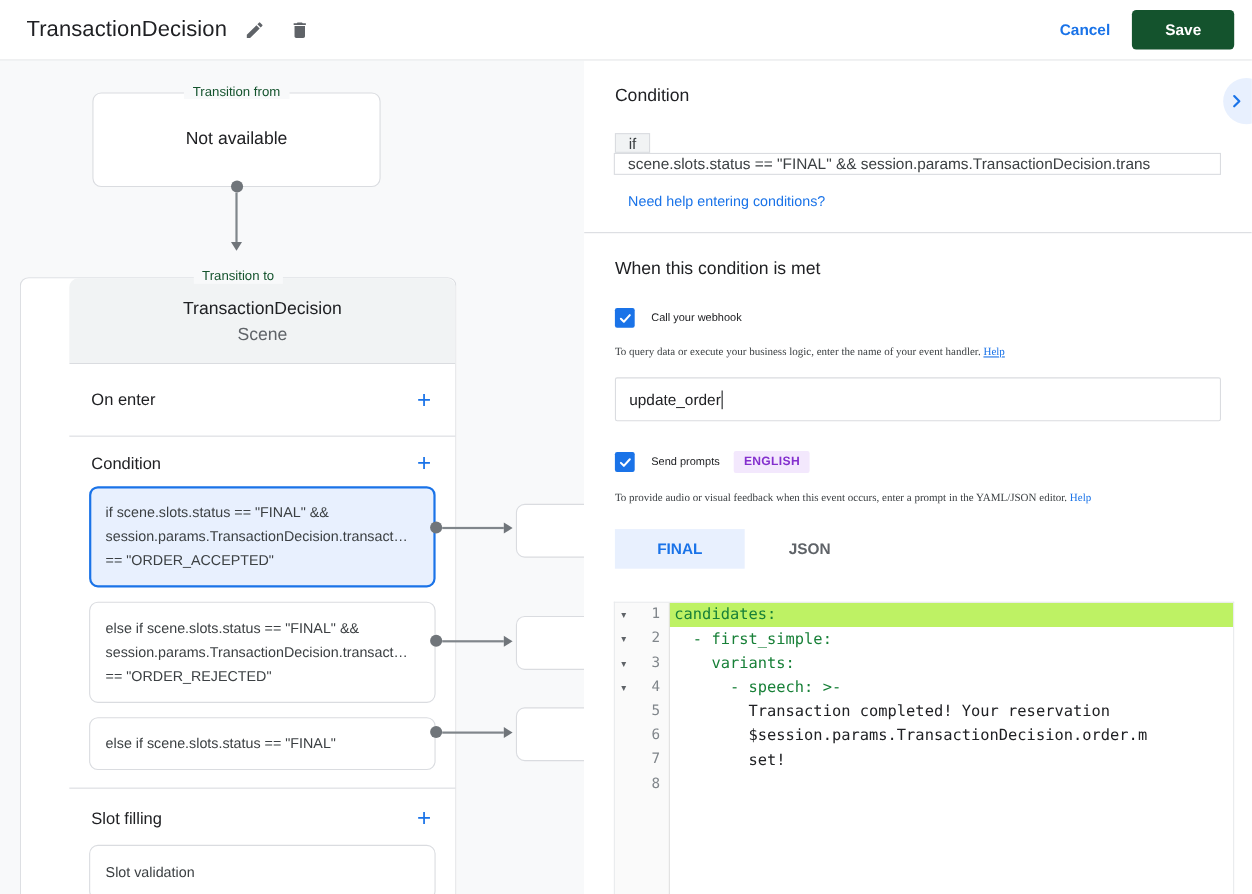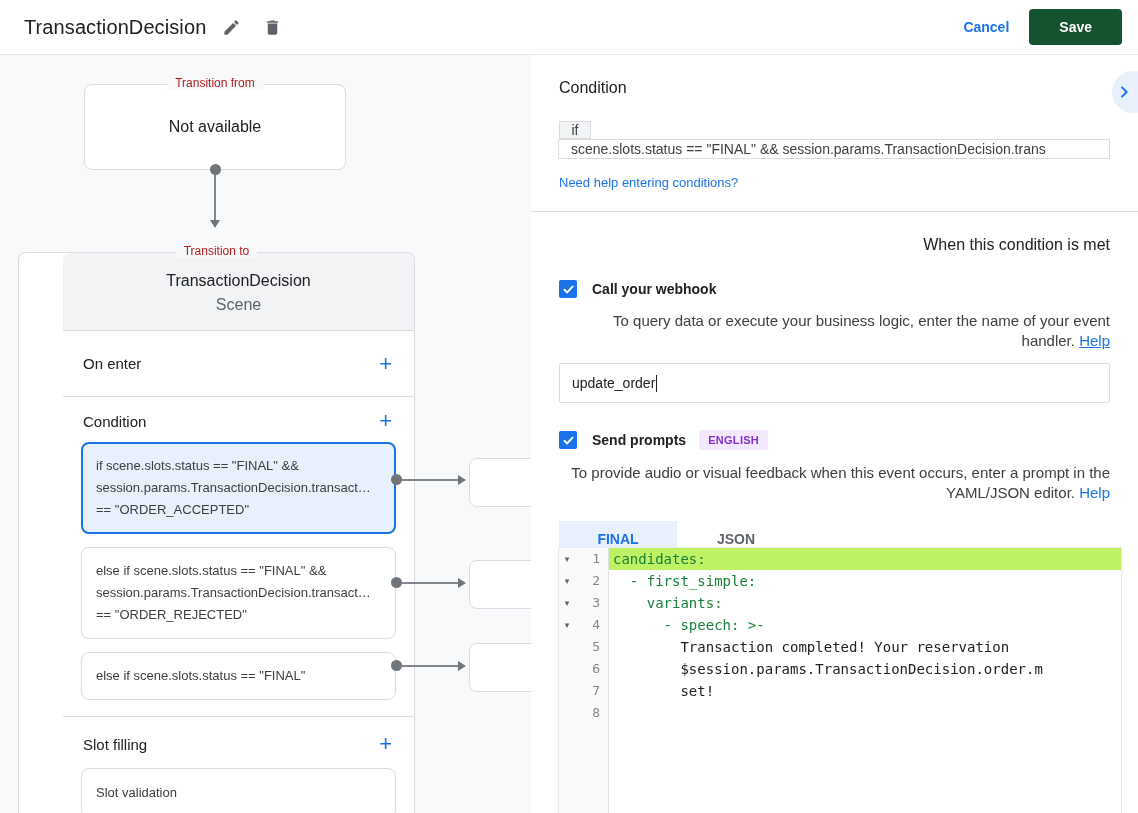--- a/index.html
+++ b/index.html
@@ -9,21 +9,21 @@
   .topbar { position:absolute; top:0; left:0; right:0; height:55px; background:#fff; border-bottom:1px solid #e4e6e8; display:flex; align-items:center; padding:0 16px 0 24px; z-index:30; }
   .page-title { font-size:20px; color:#202124; letter-spacing:.1px; }
   .icon-btn { border:none; background:none; cursor:pointer; padding:6px; margin-left:10px; display:flex; align-items:center; color:#5f6368; }
   .icon-btn svg { fill:#5f6368; }
   .topbar-spacer { flex:1; }
   .cancel-btn { border:none; background:none; color:#1a73e8; font-size:14px; font-weight:700; padding:9px 20px; cursor:pointer; }
   .save-btn { border:none; background:#14532d; color:#fff; font-size:14px; font-weight:700; padding:10px 30px; border-radius:4px; cursor:pointer; }
 
   
   .canvas { position:absolute; top:55px; left:0; width:531px; bottom:0; background:#f8f9fa; overflow:hidden; }
-  .legend { position:absolute; top:-9px; left:50%; transform:translateX(-50%); background:#f8f9fa; padding:0 8px; font-size:12px; color:#b91c1c; white-space:nowrap; }
+  .legend { position:absolute; top:-9px; left:50%; transform:translateX(-50%); background:#f8f9fa; padding:0 8px; font-size:12px; color:#14532d; white-space:nowrap; }
 
   .tf-box { position:absolute; left:84px; top:29px; width:262px; height:86px; background:#fff; border:1px solid #dadce0; border-radius:8px; display:flex; align-items:center; justify-content:center; }
   .tf-value { font-size:16px; color:#202124; }
 
   .dot { position:absolute; width:11px; height:11px; border-radius:50%; background:#70757a; }
   .vline { position:absolute; width:2px; background:#80868b; }
   .hline { position:absolute; height:2px; background:#80868b; }
   .arrow-down { position:absolute; width:0; height:0; border-left:5px solid transparent; border-right:5px solid transparent; border-top:8px solid #70757a; }
   .arrow-right { position:absolute; width:0; height:0; border-top:5px solid transparent; border-bottom:5px solid transparent; border-left:8px solid #70757a; }
 
@@ -47,28 +47,28 @@
 
   
   .panel { position:absolute; top:55px; left:531px; right:0; bottom:0; background:#fff; overflow:hidden; }
   .p-sec1 { position:relative; padding:24px 28px 0; }
   .p-title { font-size:16px; font-weight:400; color:#202124; }
   .expand-btn { position:absolute; top:16px; right:-16px; width:42px; height:42px; border-radius:50%; background:#e8f0fe; border:none; cursor:pointer; display:flex; align-items:center; justify-content:center; padding-right:18px; }
   .expand-btn svg { stroke:#1a73e8; }
   .if-row { display:flex; margin-top:24px; height:38px;flex-direction:column; }
   .if-prefix { width:32px; background:#f1f3f4; border:1px solid #dadce0; display:flex; align-items:center; justify-content:center; font-size:14px; color:#3c4043; }
   .expr-field { flex:1; border:1px solid #dadce0; margin-left:-1px; background:#fff; display:flex; align-items:center; padding:0 12px; font-size:14px; color:#3c4043; white-space:nowrap; overflow:hidden; }
-  .help-link { display:inline-block; color:#1a73e8; font-size:13px; text-decoration:none; margin:16px 0 21px; cursor:pointer; }
+  .help-link { display:inline-block; color:#1a73e8; font-size:13px; text-decoration:none; margin:16px 12px 21px; cursor:pointer; }
   .p-divider { border-top:1px solid #dadce0; }
-  .p-sec2 { padding:24px 28px 0;text-align:right; }
+  .p-sec2 { padding:24px 28px 0; }
   .when-title { font-size:16px; font-weight:400; color:#202124; margin-bottom:26px; }
   .cb-row { display:flex; align-items:center; margin-bottom:13px; }
   .checkbox { width:18px; height:18px; border-radius:2px; background:#1a73e8; display:flex; align-items:center; justify-content:center; cursor:pointer; flex:none; }
-  .cb-label { font-size:14px; font-weight:700; color:#202124; margin-left:15px; }
-  .desc { font-size:15px; color:#3c4043; line-height:20px; margin-bottom:12px; max-width:560px; }
+  .cb-label { font-size:10px; font-weight:400; color:#202124; margin-left:15px; }
+  .desc { font-size:10px; color:#3c4043; line-height:20px; margin-bottom:12px; max-width:560px;font-family:Liberation Serif, serif; }
   .inline-link { color:#1a73e8; text-decoration:underline; cursor:pointer; }
   .inline-link.no-u { text-decoration:none; }
   .text-field { height:40px; border:1px solid #dadce0; border-radius:2px; display:flex; align-items:center; padding:0 12px; font-size:14px; color:#202124; margin-bottom:27px; cursor:text; }
   .caret { display:inline-block; width:1px; height:17px; background:#202124; margin-left:1px; animation:blink 1s steps(1) infinite; }
   @keyframes blink { 50% { opacity:0; } }
   .badge { background:#f3e8fd; color:#8430ce; font-size:11px; font-weight:700; letter-spacing:.3px; padding:4px 9px; border-radius:2px; margin-left:13px; }
   .tabs { display:flex; margin-top:18px; margin-bottom:15px; }
   .tab { width:118px; height:36px; display:flex; align-items:center; justify-content:center; font-size:14px; font-weight:700; color:#5f6368; cursor:pointer; }
   .tab.active { background:#e8f0fe; color:#1a73e8; }
 

